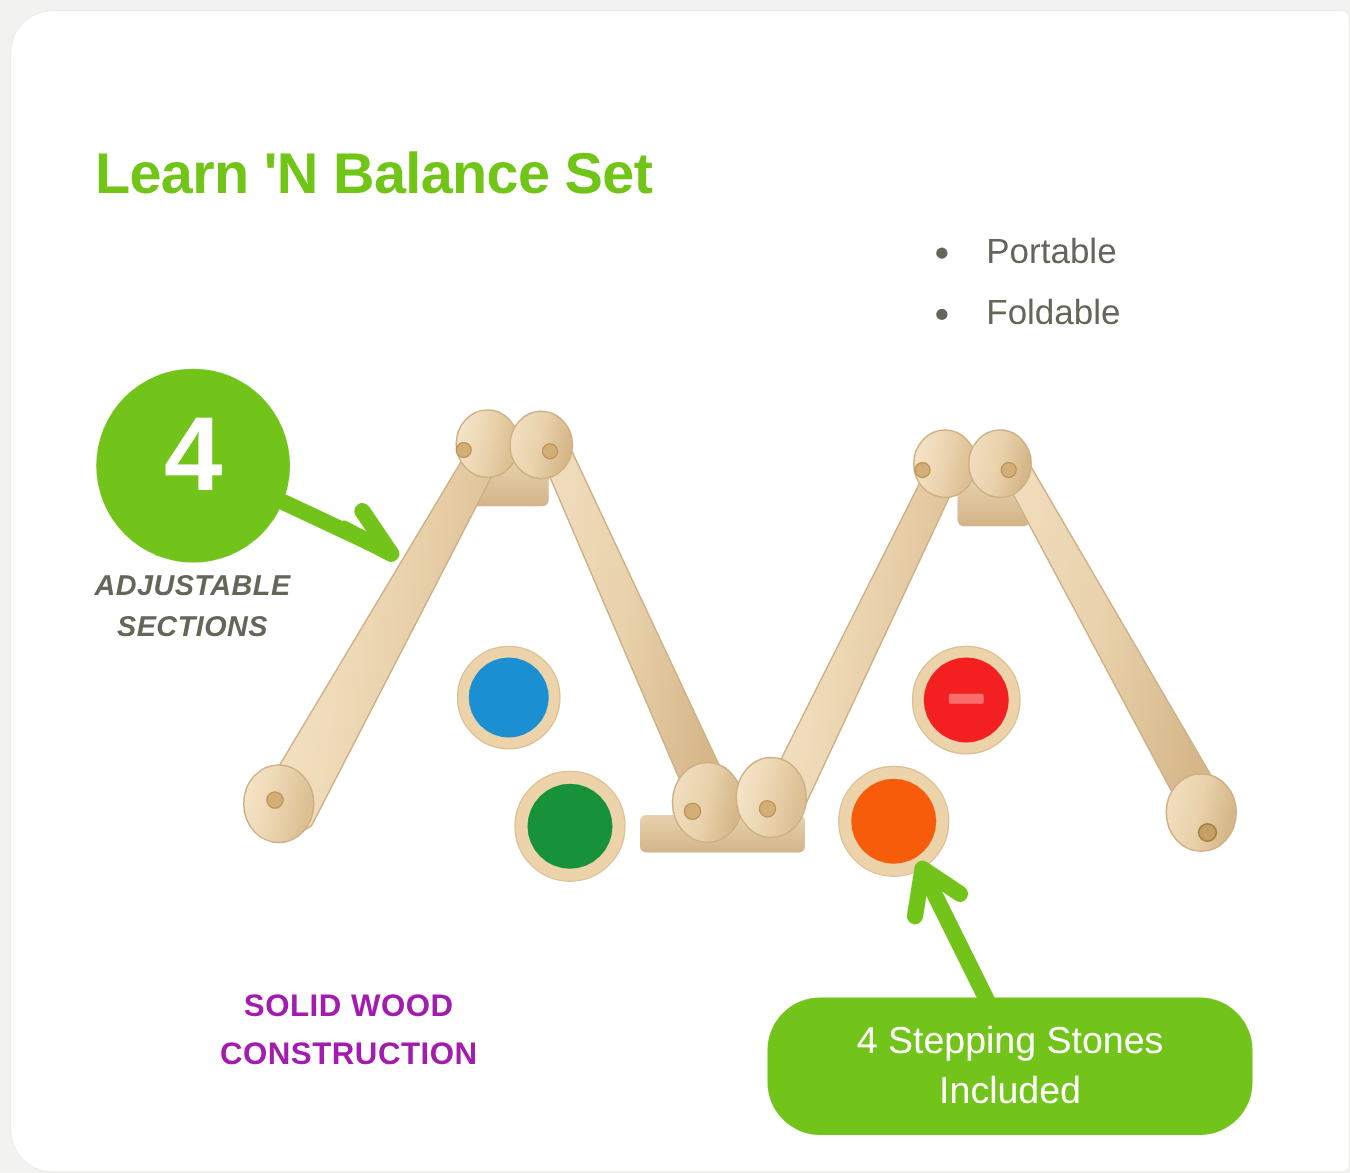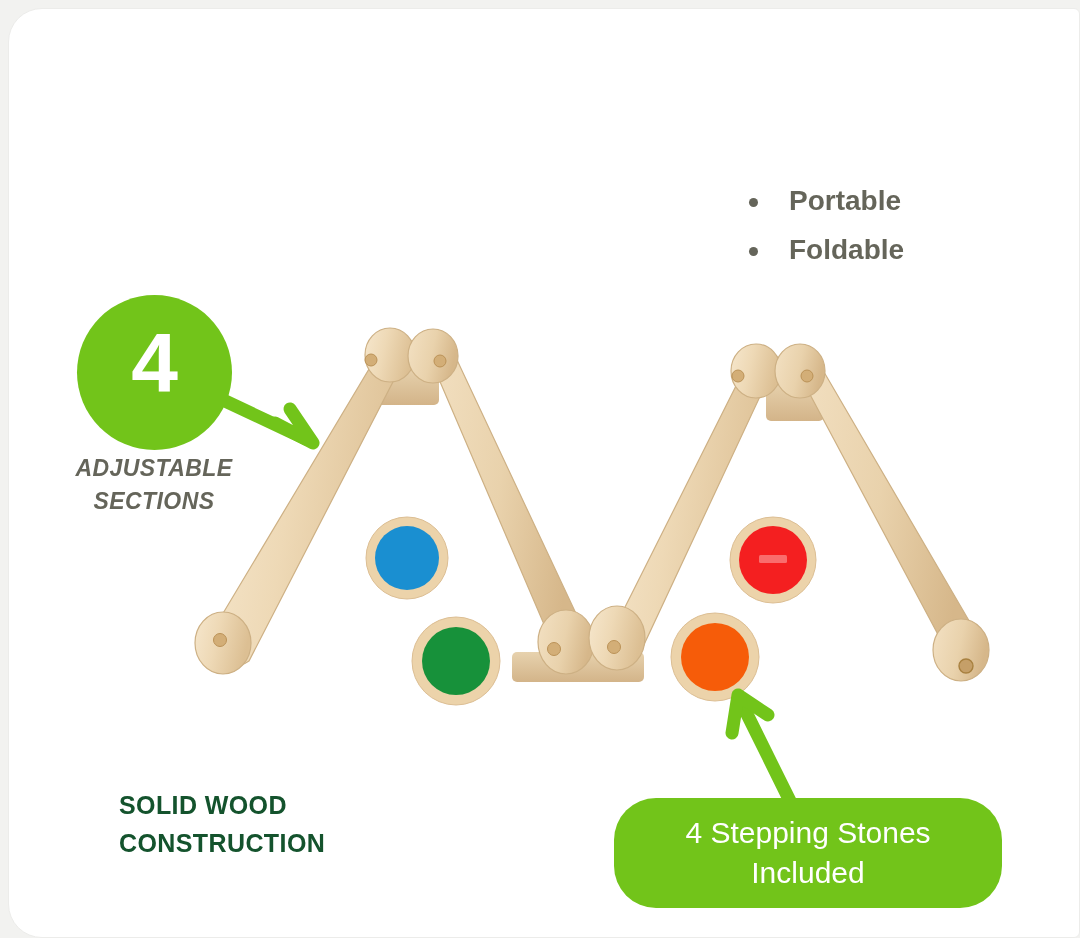--- a/index.html
+++ b/index.html
@@ -51,21 +51,21 @@
     top: 176px;
     margin: 0;
     padding: 0;
     list-style: none;
   }
   .features li {
     position: relative;
     padding-left: 45px;
     margin-bottom: 17px;
     font-size: 28px;
-    font-weight: bold;
+    font-weight: normal;
     color: #65655a;
     white-space: nowrap;
   }
   .features li .dot {
     position: absolute;
     left: 5px;
     top: 13px;
     width: 9px;
     height: 9px;
     border-radius: 50%;
@@ -105,26 +105,26 @@
     color: #65655a;
     font-style: italic;
   }
 
   
   .solid-wood {
     position: absolute;
     left: 110px;
     top: 778px;
     width: 320px;
-    text-align: left;
+    text-align: center;
     font-size: 25px;
     font-weight: bold;
     line-height: 1.5;
     letter-spacing: 0.4px;
-    color: #14532d;
+    color: #a21caf;
   }
 
   
   .pill {
     position: absolute;
     left: 605px;
     top: 789px;
     width: 388px;
     height: 110px;
     background: #72c41a;
@@ -239,20 +239,21 @@
       <path d="M 197 383 L 297 430" stroke="#72c41a" stroke-width="13" stroke-linecap="round" fill="none"></path>
       <path d="M 266 414 L 304 434 L 281 400" stroke="#72c41a" stroke-width="13" fill="none" stroke-linecap="round" stroke-linejoin="round"></path>
     </g>
 
     <g>
       <path d="M 781 792 L 732 693" stroke="#72c41a" stroke-width="13" stroke-linecap="round" fill="none"></path>
       <path d="M 723 724 L 729 686 L 759 706" stroke="#72c41a" stroke-width="13" fill="none" stroke-linecap="round" stroke-linejoin="round"></path>
     </g>
   </svg>
 
+  <div class="title">Learn 'N Balance Set</div>
 
   <ul class="features">
     <li>
       <span class="dot"></span>
       <span>Portable</span>
     </li>
     <li>
       <span class="dot"></span>
       <span>Foldable</span>
     </li>

